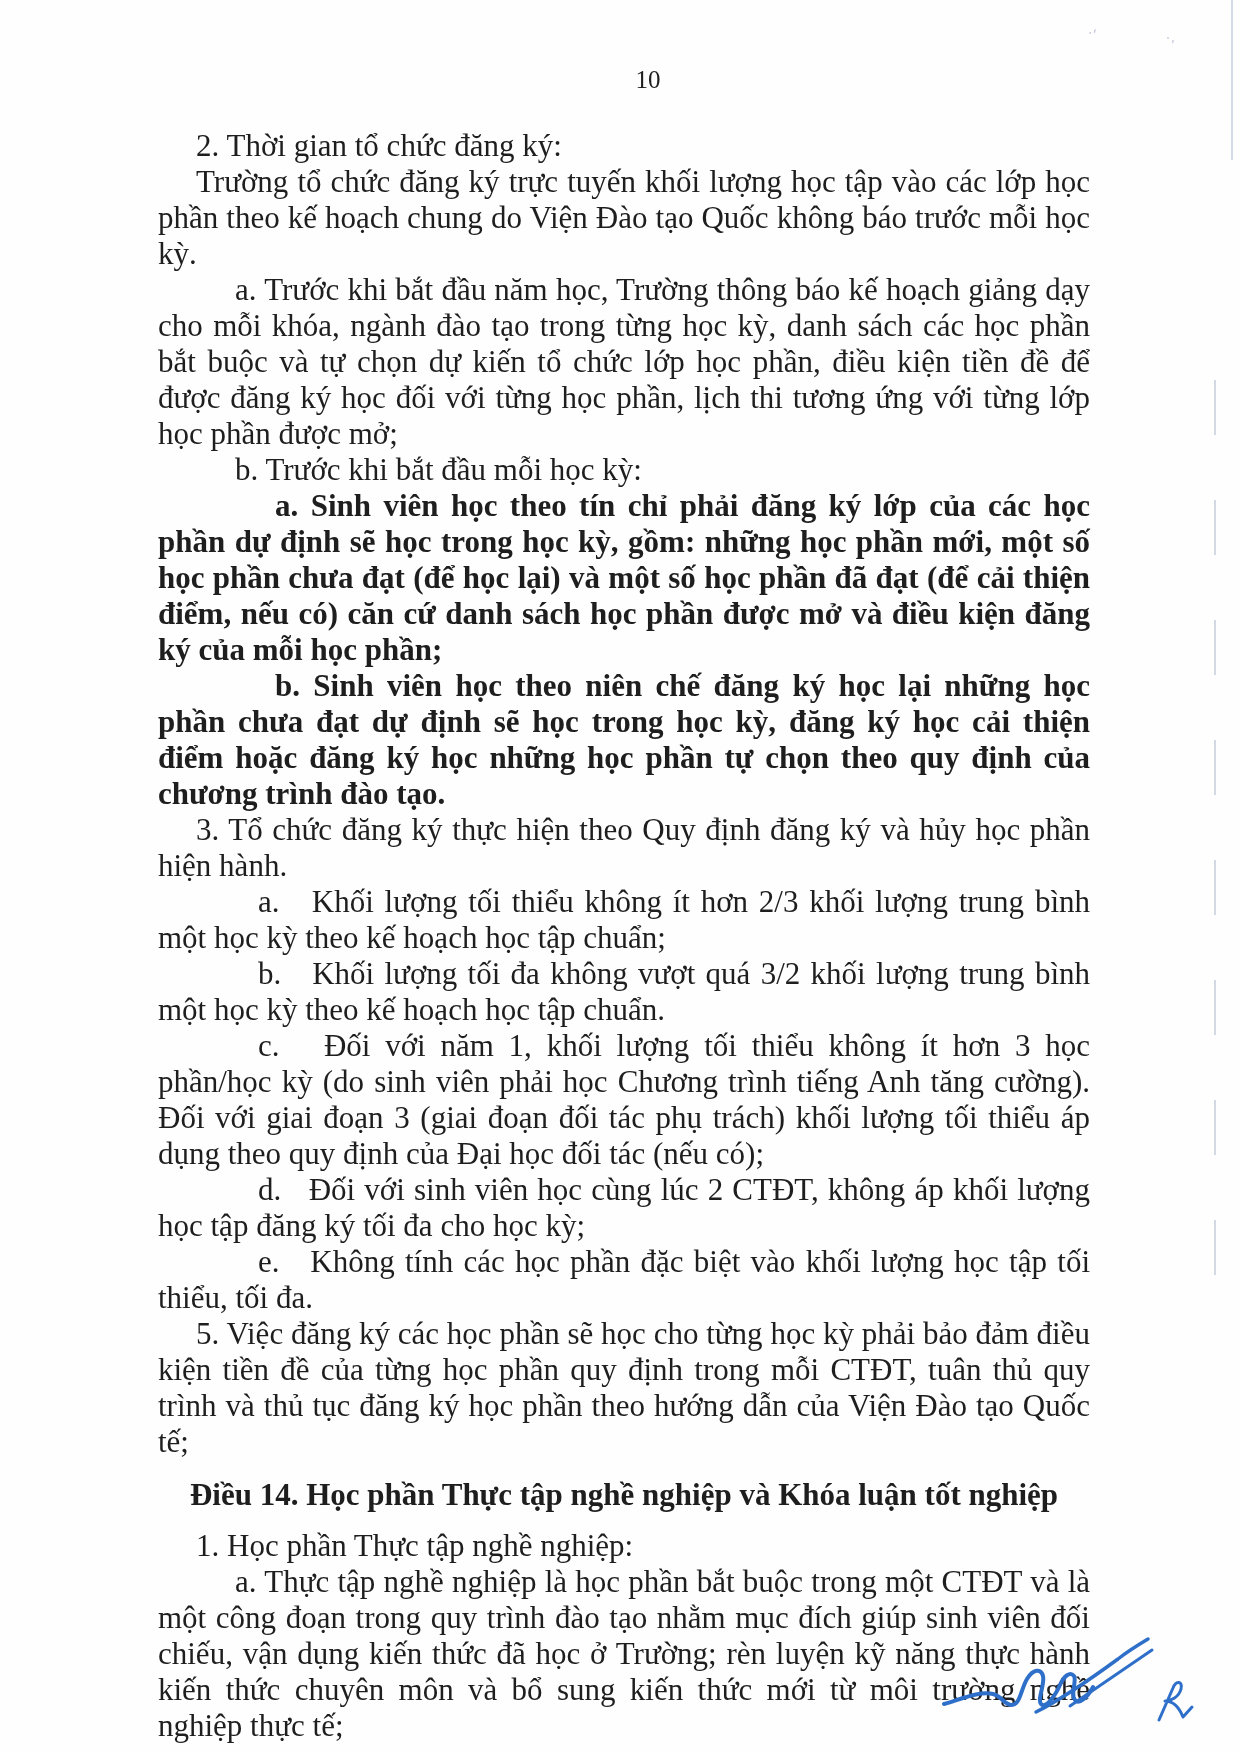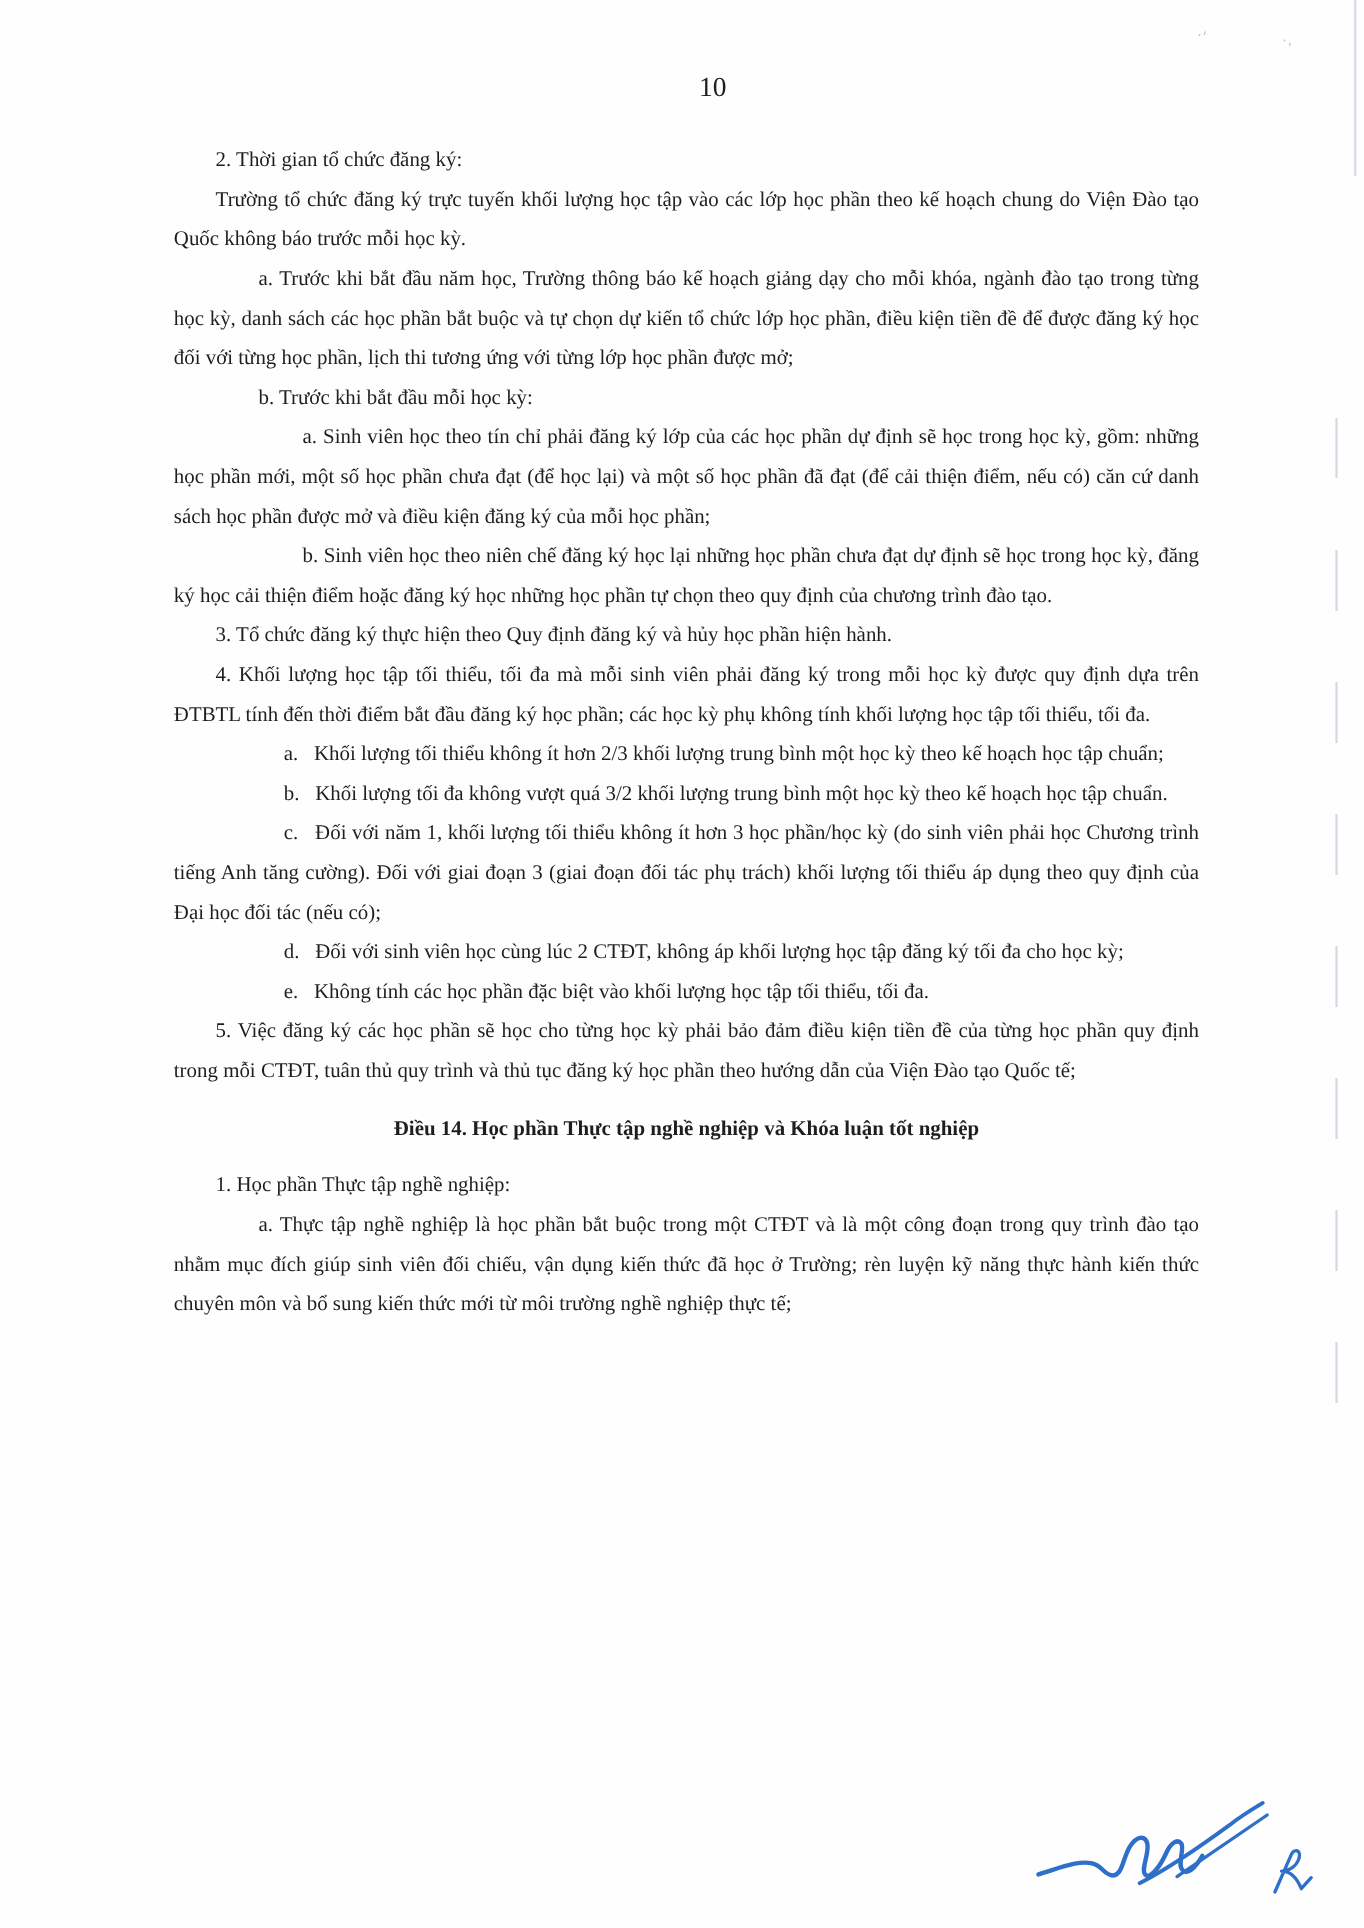--- a/index.html
+++ b/index.html
@@ -23,29 +23,29 @@
     width: 960px;
     text-align: center;
     font-size: 25px;
     line-height: 32px;
   }
   .doc-body {
     position: absolute;
     top: 128px;
     left: 158px;
     width: 932px;
-    font-size: 19px;
+    font-size: 31px;
     line-height: 36px;
     text-align: justify;
   }
   .blk { margin: 0; }
   .l1 { text-indent: 38px; }
   .l2 { text-indent: 77px; }
   .l2b { text-indent: 100px; }
-  .l3 { text-indent: 117px; }
+  .l3 { text-indent: 117px; font-weight: bold; }
   .heading {
     font-weight: bold;
     text-indent: 0;
     margin-top: 17px;
     margin-bottom: 15px;
     text-align: center;
   }
   .signature {
     position: absolute;
     left: 938px;
@@ -91,21 +91,20 @@
   <div class="page-number">10</div>
 
   <div class="doc-body" id="doc-body">
       <p class="blk l1">2. Thời gian tổ chức đăng ký:</p>
       <p class="blk l1">Trường tổ chức đăng ký trực tuyến khối lượng học tập vào các lớp học phần theo kế hoạch chung do Viện Đào tạo Quốc không báo trước mỗi học kỳ.</p>
       <p class="blk l2">a. Trước khi bắt đầu năm học, Trường thông báo kế hoạch giảng dạy cho mỗi khóa, ngành đào tạo trong từng học kỳ, danh sách các học phần bắt buộc và tự chọn dự kiến tổ chức lớp học phần, điều kiện tiền đề để được đăng ký học đối với từng học phần, lịch thi tương ứng với từng lớp học phần được mở;</p>
       <p class="blk l2">b. Trước khi bắt đầu mỗi học kỳ:</p>
       <p class="blk l3">a. Sinh viên học theo tín chỉ phải đăng ký lớp của các học phần dự định sẽ học trong học kỳ, gồm: những học phần mới, một số học phần chưa đạt (để học lại) và một số học phần đã đạt (để cải thiện điểm, nếu có) căn cứ danh sách học phần được mở và điều kiện đăng ký của mỗi học phần;</p>
       <p class="blk l3">b. Sinh viên học theo niên chế đăng ký học lại những học phần chưa đạt dự định sẽ học trong học kỳ, đăng ký học cải thiện điểm hoặc đăng ký học những học phần tự chọn theo quy định của chương trình đào tạo.</p>
       <p class="blk l1">3. Tổ chức đăng ký thực hiện theo Quy định đăng ký và hủy học phần hiện hành.</p>
-      <p class="blk l1">4. Khối lượng học tập tối thiểu, tối đa mà mỗi sinh viên phải đăng ký trong mỗi học kỳ được quy định dựa trên ĐTBTL tính đến thời điểm bắt đầu đăng ký học phần; các học kỳ phụ không tính khối lượng học tập tối thiểu, tối đa.</p>
       <p class="blk l2b">a.&nbsp;&nbsp;&nbsp;Khối lượng tối thiểu không ít hơn 2/3 khối lượng trung bình một học kỳ theo kế hoạch học tập chuẩn;</p>
       <p class="blk l2b">b.&nbsp;&nbsp;&nbsp;Khối lượng tối đa không vượt quá 3/2 khối lượng trung bình một học kỳ theo kế hoạch học tập chuẩn.</p>
       <p class="blk l2b">c.&nbsp;&nbsp;&nbsp;Đối với năm 1, khối lượng tối thiểu không ít hơn 3 học phần/học kỳ (do sinh viên phải học Chương trình tiếng Anh tăng cường). Đối với giai đoạn 3 (giai đoạn đối tác phụ trách) khối lượng tối thiểu áp dụng theo quy định của Đại học đối tác (nếu có);</p>
       <p class="blk l2b">d.&nbsp;&nbsp;&nbsp;Đối với sinh viên học cùng lúc 2 CTĐT, không áp khối lượng học tập đăng ký tối đa cho học kỳ;</p>
       <p class="blk l2b">e.&nbsp;&nbsp;&nbsp;Không tính các học phần đặc biệt vào khối lượng học tập tối thiểu, tối đa.</p>
       <p class="blk l1">5. Việc đăng ký các học phần sẽ học cho từng học kỳ phải bảo đảm điều kiện tiền đề của từng học phần quy định trong mỗi CTĐT, tuân thủ quy trình và thủ tục đăng ký học phần theo hướng dẫn của Viện Đào tạo Quốc tế;</p>
       <p class="blk heading">Điều 14. Học phần Thực tập nghề nghiệp và Khóa luận tốt nghiệp</p>
       <p class="blk l1">1. Học phần Thực tập nghề nghiệp:</p>
       <p class="blk l2">a. Thực tập nghề nghiệp là học phần bắt buộc trong một CTĐT và là một công đoạn trong quy trình đào tạo nhằm mục đích giúp sinh viên đối chiếu, vận dụng kiến thức đã học ở Trường; rèn luyện kỹ năng thực hành kiến thức chuyên môn và bổ sung kiến thức mới từ môi trường nghề nghiệp thực tế;</p>
     </div>

